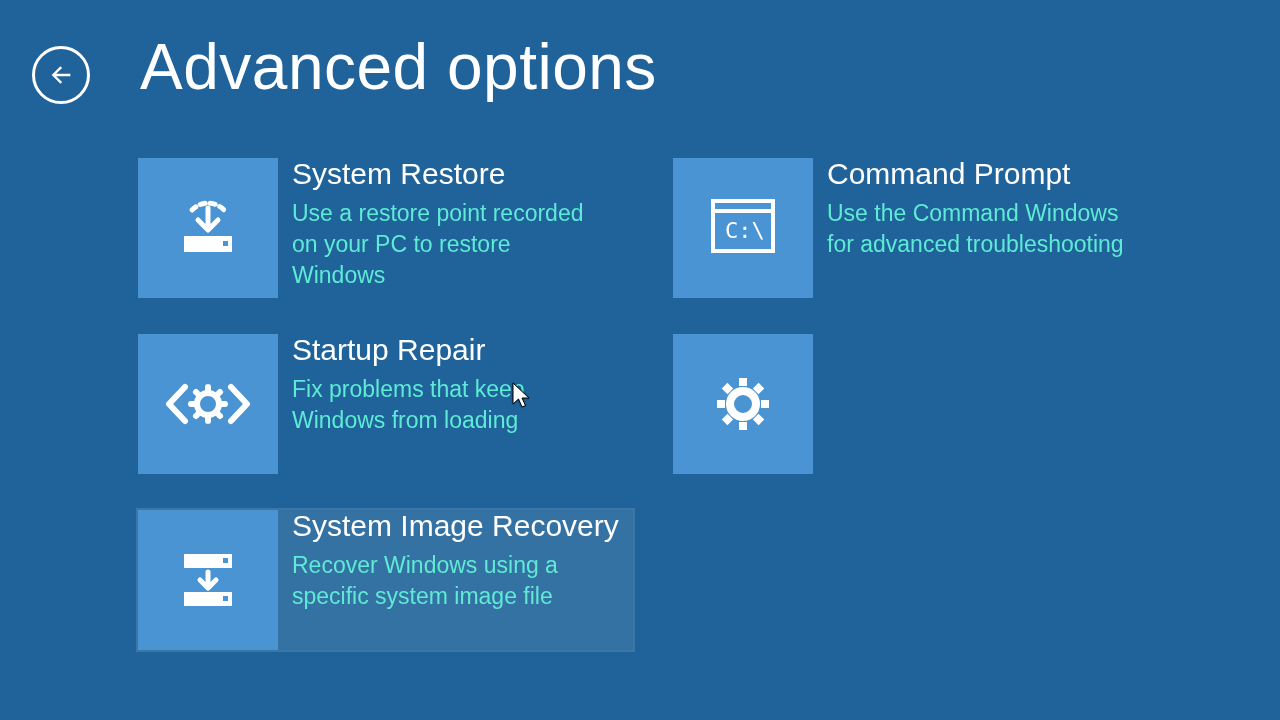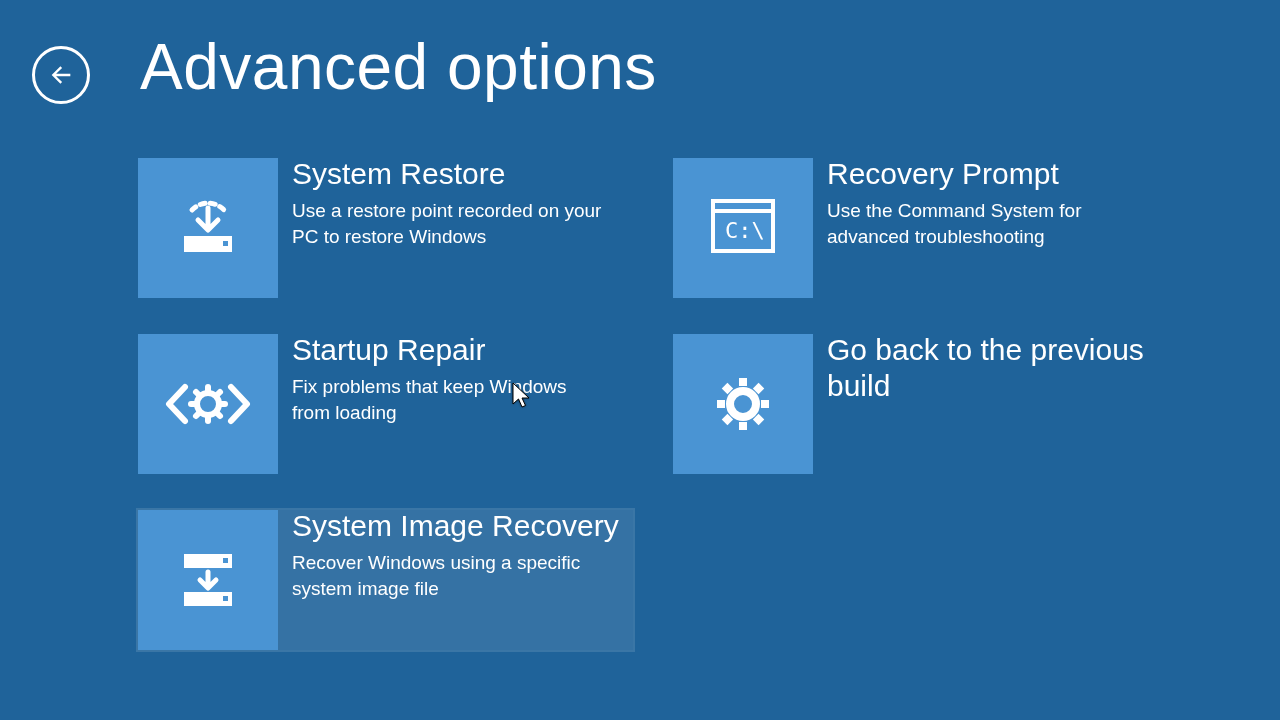--- a/index.html
+++ b/index.html
@@ -80,25 +80,25 @@
     padding-top: 0px;
     flex: 1;
   }
   .tile-title {
     font-size: 30px;
     font-weight: 300;
     line-height: 1.2;
     margin-top: -2px;
   }
   .tile-desc {
-    font-size: 19px;
+    font-size: 23px;
     font-weight: 300;
     line-height: 1.35;
     margin-top: 6px;
-    color: #ffffff;
+    color: #5eead4;
     max-width: 310px;
   }
   .cursor {
     position: absolute;
     top: 382px;
     left: 512px;
     pointer-events: none;
   }
   .cursor svg {
     filter: drop-shadow(0 0 1px rgba(0,0,0,0.4));
@@ -183,22 +183,22 @@
 
   <div class="tile">
     <div class="icon-box">
       <svg width="80" height="70" viewBox="0 0 80 70">
         <rect x="10" y="8" width="60" height="50" fill="none" stroke="#fff" stroke-width="4"></rect>
         <line x1="10" y1="18" x2="70" y2="18" stroke="#fff" stroke-width="4"></line>
         <text x="22" y="45" font-family="Consolas, monospace" font-size="22" fill="#fff" font-weight="400">C:\</text>
       </svg>
     </div>
     <div class="tile-text">
-      <div class="tile-title">Recovery Prompt</div>
-      <div class="tile-desc">Use the Command System for advanced troubleshooting</div>
+      <div class="tile-title">Command Prompt</div>
+      <div class="tile-desc">Use the Command Windows for advanced troubleshooting</div>
     </div>
   </div>
 
   <div class="tile">
     <div class="icon-box">
       <svg width="70" height="70" viewBox="0 0 70 70">
         <g transform="translate(35,35)">
           <circle r="13" fill="none" stroke="#fff" stroke-width="8"></circle>
           <g stroke="#fff" stroke-width="8" stroke-linecap="butt">
             <line x1="0" y1="-26" x2="0" y2="-18"></line>
@@ -206,24 +206,20 @@
             <line x1="-26" y1="0" x2="-18" y2="0"></line>
             <line x1="26" y1="0" x2="18" y2="0"></line>
             <line x1="-18.4" y1="-18.4" x2="-12.7" y2="-12.7"></line>
             <line x1="18.4" y1="-18.4" x2="12.7" y2="-12.7"></line>
             <line x1="-18.4" y1="18.4" x2="-12.7" y2="12.7"></line>
             <line x1="18.4" y1="18.4" x2="12.7" y2="12.7"></line>
           </g>
         </g>
       </svg>
     </div>
-    <div class="tile-text">
-      <div class="tile-title">Go back to the previous build</div>
-      <div class="tile-desc"></div>
-    </div>
   </div>
 
 </div>
 
 <div class="cursor">
   <svg width="20" height="28" viewBox="0 0 20 28">
     <path d="M1 1 L1 22 L6.5 17 L10 25 L13.5 23.5 L10 16 L17 16 Z" fill="#fff" stroke="#000" stroke-width="1"></path>
   </svg>
 </div>
 

